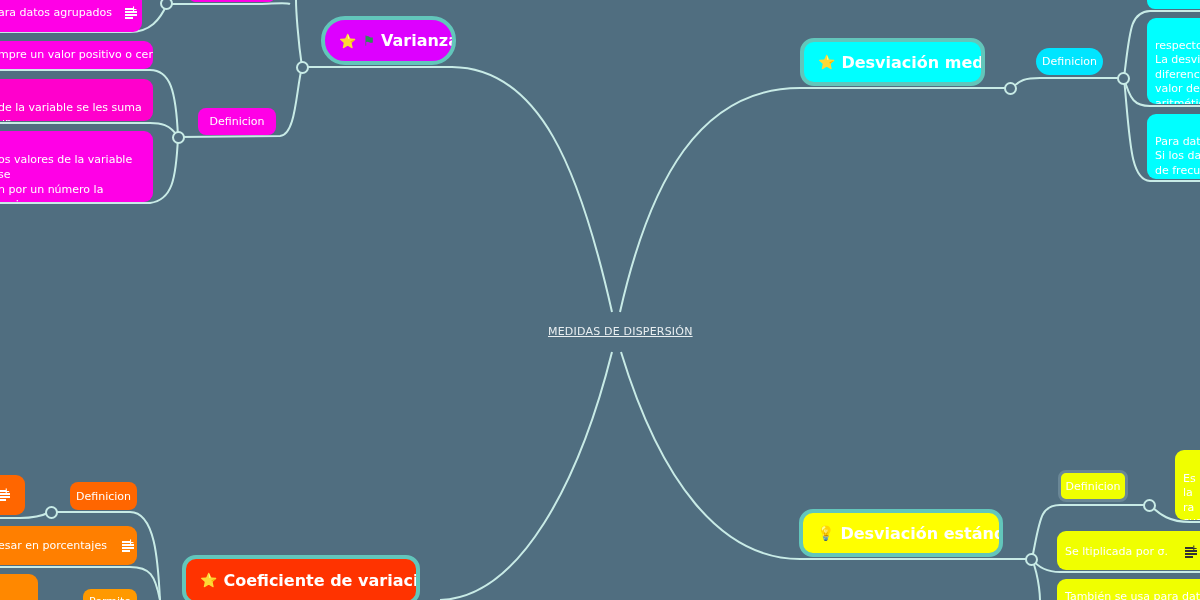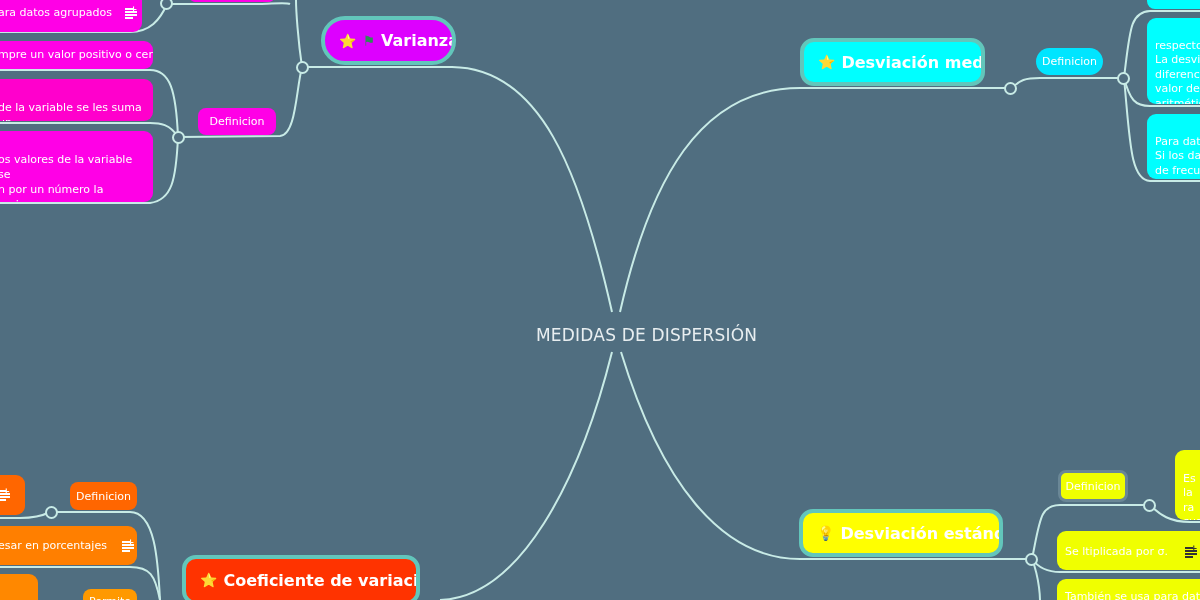--- a/index.html
+++ b/index.html
@@ -16,22 +16,22 @@
     padding: 0 14px; white-space: nowrap;
   }
   .pill { border-radius: 24px; }
   .sub { border-radius: 9px; font-size: 11px; line-height: 15px; padding: 6px 8px; }
   .lbl { border-radius: 8px; font-size: 11px; display: flex; align-items: center; justify-content: center; white-space: nowrap; }
   .note { display: inline-block; width: 12px; height: 10px; margin-left: 10px; vertical-align: middle; position: relative; }
   .note i { position: absolute; left: 0; height: 1.5px; background: #fff; }
   .note b { position: absolute; right: 0; top: -3px; font-size: 9px; line-height: 9px; color: #fff; font-weight: bold; }
   .ico { margin-right: 6px; font-size: 14px; }
   .center-title {
-    position: absolute; left: 536px; top: 325px; color: #e8eef0; font-size: 17px;
-    letter-spacing: 0.2px; white-space: nowrap;
+    position: absolute; left: 548px; top: 325px; color: #e8eef0; font-size: 11px;
+    letter-spacing: 0.2px; white-space: nowrap; text-decoration: underline;
   }
   .dot { position: absolute; width: 9px; height: 9px; border: 2px solid #c8ebe6; border-radius: 50%; background: #506e80; box-sizing: content-box; }
 </style>
 </head>
 <body>
 
 <svg class="lines" viewBox="0 0 1200 600">
   <g fill="none" stroke="#c8ebe6" stroke-width="2">
 
     <path d="M612 312 C 580 170, 540 68, 452 67 L 305 67"></path>

